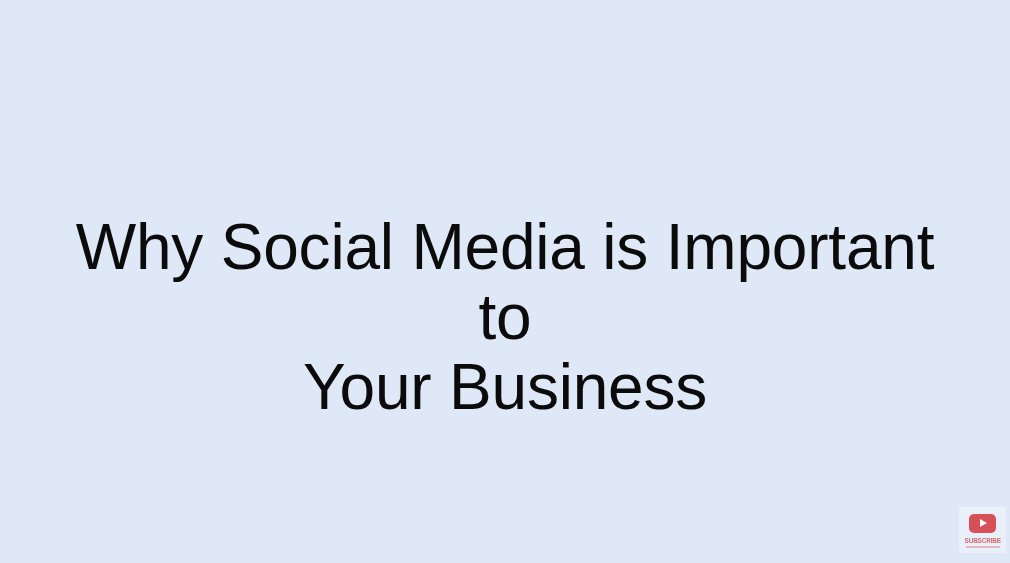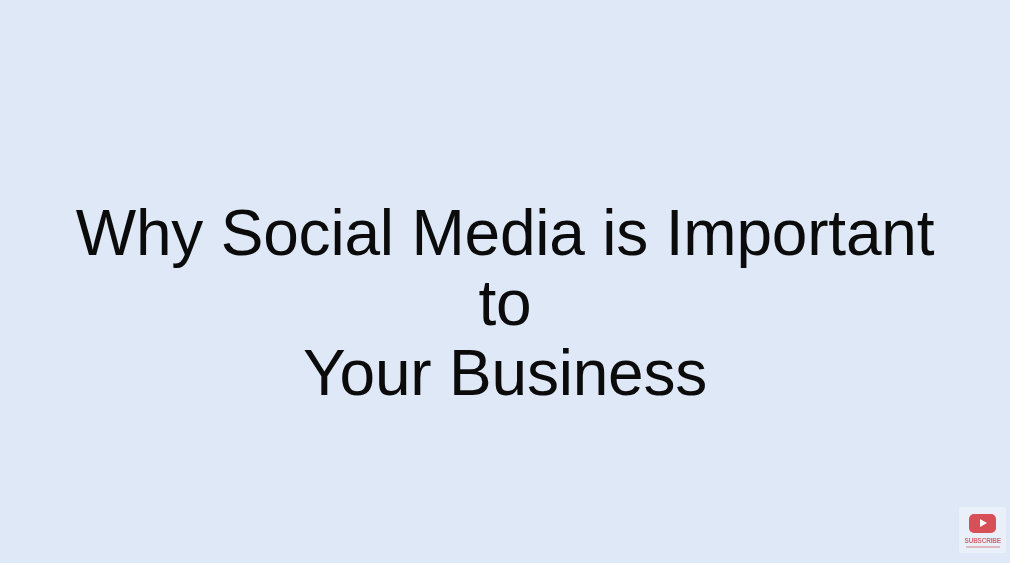--- a/index.html
+++ b/index.html
@@ -31,21 +31,21 @@
     display: flex;
     flex-direction: column;
     align-items: center;
     justify-content: flex-start;
     box-sizing: border-box;
     padding-top: 196px;
   }
 
   #slide-title {
     width: 900px;
-    margin: 2px;
+    margin: 16px;
     text-align: center;
     color: #0b0b0b;
     font-family: "Liberation Sans", sans-serif;
     font-weight: 400;
     font-size: 64px;
     line-height: 70px;
     letter-spacing: -0.2px;
     white-space: pre-line;
   }
 

